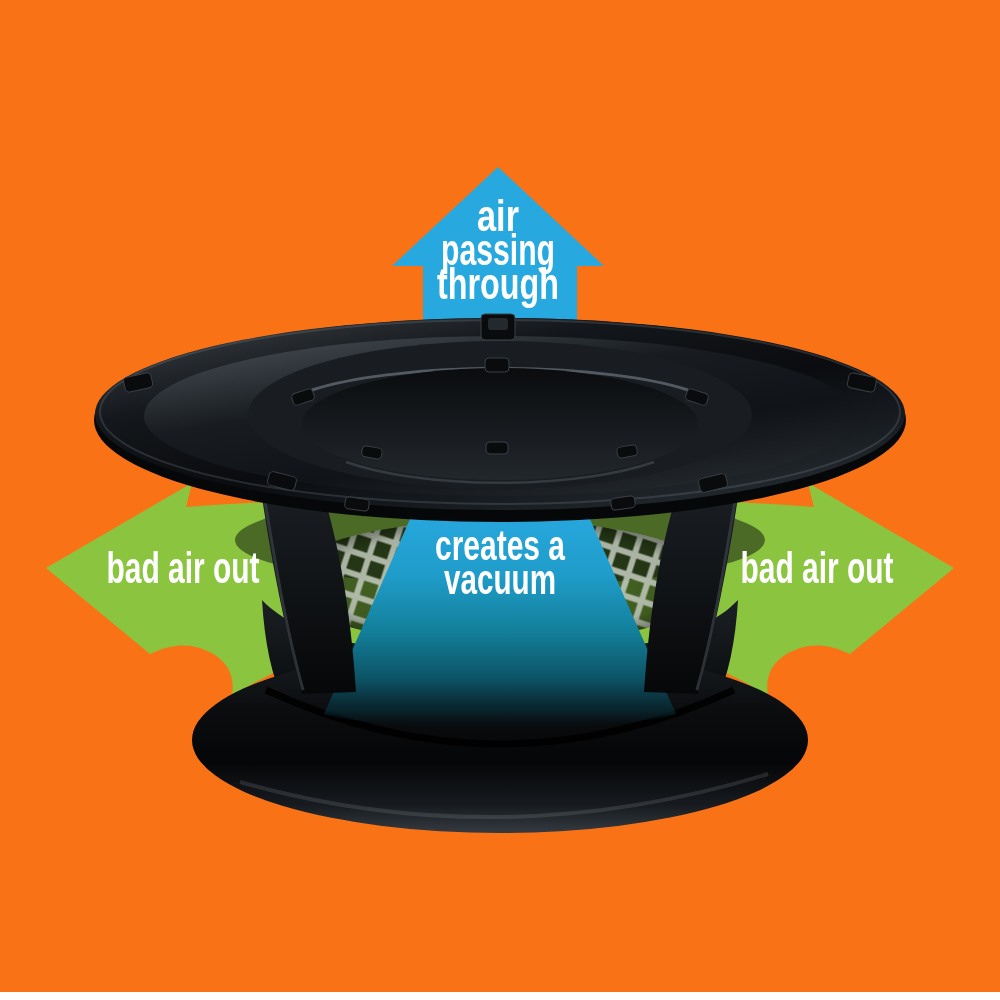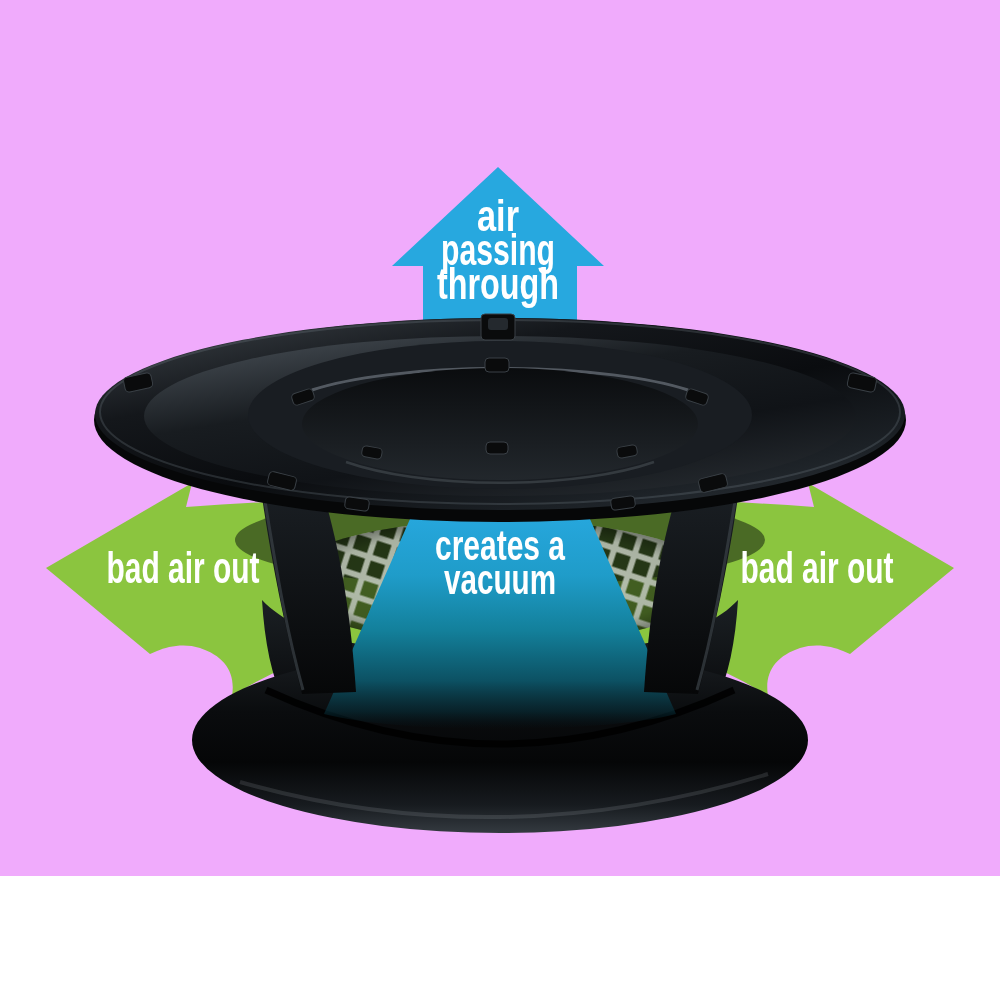--- a/index.html
+++ b/index.html
@@ -1,19 +1,19 @@
 <!DOCTYPE html>
 <html><head>
 <meta charset="utf-8">
 <style>
   html,body{margin:0;padding:0;background:#ffffff;}
   .stage{
     position:relative;
-    width:1000px;height:876px;
-    background:#f0abfc;
+    width:1000px;height:992px;
+    background:#f97316;
     overflow:hidden;
     font-family:"Liberation Sans", sans-serif;
   }
   svg{display:block;}
   text{
     font-family:"Liberation Sans", sans-serif;
     font-weight:bold;
     fill:#ffffff;
   }
   .arrow-label{ font-size:44px; }

